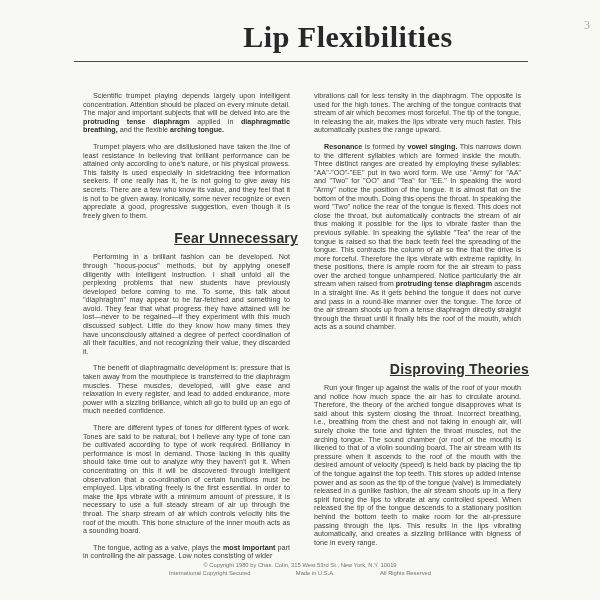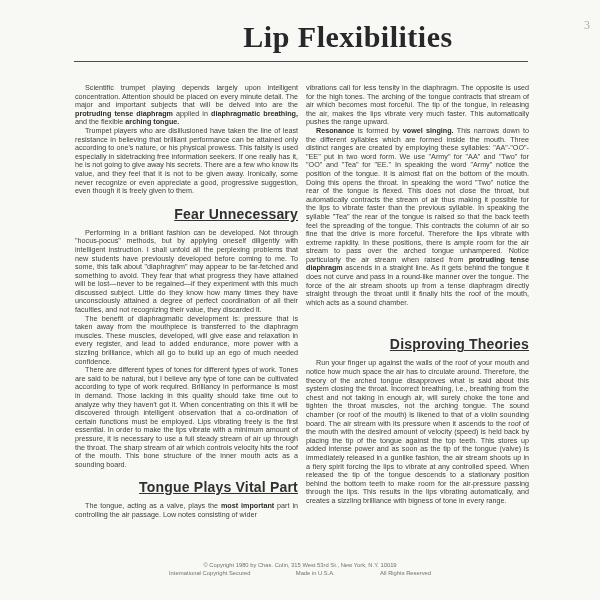--- a/index.html
+++ b/index.html
@@ -28,21 +28,21 @@
   }
   .columns {
     position:absolute; top:84px; left:75px; width:453px;
     display:flex; gap:8px;
   }
   .col {
     width:223px; flex:0 0 223px;
     font-size:7.2px; line-height:8.6px;
     text-align:justify;
   }
-  .col p { margin:0; text-indent:10px; }
+  .col p { margin:8px; text-indent:10px; }
   .col p.noindent { text-indent:0; }
   .col h3 {
     margin:13px 0 10px 0; text-indent:0;
     font-size:14px; line-height:10px; letter-spacing:0.2px;
     text-align:right; color:#303030;text-decoration:underline;
   }
   .col h3.big-gap { margin-top:32px; }
   .bold { font-weight:bold; color:#2e2e2e; }
   .footer {
     position:absolute; top:562px; left:0; width:100%;
@@ -65,21 +65,20 @@
 
   <div class="columns">
 
     <div class="col">
       <p><span>Scientific trumpet playing depends largely upon intelligent concentration. Attention should be placed on every minute detail. The major and important subjects that will be delved into are the </span><span class="bold">protruding tense diaphragm</span><span> applied in </span><span class="bold">diaphragmatic breathing,</span><span> and the flexible </span><span class="bold">arching tongue.</span></p>
       <p>Trumpet players who are disillusioned have taken the line of least resistance in believing that brilliant performance can be attained only according to one's nature, or his physical prowess. This falsity is used especially in sidetracking free information seekers. If one really has it, he is not going to give away his secrets. There are a few who know its value, and they feel that it is not to be given away. Ironically, some never recognize or even appreciate a good, progressive suggestion, even though it is freely given to them.</p>
       <h3>Fear Unnecessary</h3>
       <p>Performing in a brilliant fashion can be developed. Not through "hocus-pocus" methods, but by applying oneself diligently with intelligent instruction. I shall unfold all the perplexing problems that new students have previously developed before coming to me. To some, this talk about "diaphraghm" may appear to be far-fetched and something to avoid. They fear that what progress they have attained will be lost—never to be regained—if they experiment with this much discussed subject. Little do they know how many times they have unconsciously attained a degree of perfect coordination of all their faculties, and not recognizing their value, they discarded it.</p>
       <p>The benefit of diaphragmatic development is: pressure that is taken away from the mouthpiece is transferred to the diaphragm muscles. These muscles, developed, will give ease and relaxation in every register, and lead to added endurance, more power with a sizzling brilliance, which all go to build up an ego of much needed confidence.</p>
       <p>There are different types of tones for different types of work. Tones are said to be natural, but I believe any type of tone can be cultivated according to type of work required. Brilliancy in performance is most in demand. Those lacking in this quality should take time out to analyze why they haven't got it. When concentrating on this it will be discovered through intelligent observation that a co-ordination of certain functions must be employed. Lips vibrating freely is the first essential. In order to make the lips vibrate with a minimum amount of pressure, it is necessary to use a full steady stream of air up through the throat. The sharp stream of air which controls velocity hits the roof of the mouth. This bone structure of the inner mouth acts as a sounding board.</p>
-      <h3>Tongue Plays Vital Part</h3>
       <p><span>The tongue, acting as a valve, plays the </span><span class="bold">most important</span><span> part in controlling the air passage. Low notes consisting of wider</span></p>
     </div>
 
     <div class="col">
       <p class="noindent">vibrations call for less tensity in the diaphragm. The opposite is used for the high tones. The arching of the tongue contracts that stream of air which becomes most forceful. The tip of the tongue, in releasing the air, makes the lips vibrate very much faster. This automatically pushes the range upward.</p>
       <p><span class="bold">Resonance</span><span> is formed by </span><span class="bold">vowel singing.</span><span> This narrows down to the different syllables which are formed inside the mouth. Three distinct ranges are created by employing these syllables: "AA"-"OO"-"EE" put in two word form. We use "Army" for "AA" and "Two" for "OO" and "Tea" for "EE." In speaking the word "Army" notice the position of the tongue. It is almost flat on the bottom of the mouth. Doing this opens the throat. In speaking the word "Two" notice the rear of the tongue is flexed. This does not close the throat, but automatically contracts the stream of air thus making it possible for the lips to vibrate faster than the previous syllable. In speaking the syllable "Tea" the rear of the tongue is raised so that the back teeth feel the spreading of the tongue. This contracts the column of air so fine that the drive is more forceful. Therefore the lips vibrate with extreme rapidity. In these positions, there is ample room for the air stream to pass over the arched tongue unhampered. Notice particularly the air stream when raised from </span><span class="bold">protruding tense diaphragm</span><span> ascends in a straight line. As it gets behind the tongue it does not curve and pass in a round-like manner over the tongue. The force of the air stream shoots up from a tense diaphragm directly straight through the throat until it finally hits the roof of the mouth, which acts as a sound chamber.</span></p>
       <h3 class="big-gap">Disproving Theories</h3>
       <p>Run your finger up against the walls of the roof of your mouth and notice how much space the air has to circulate around. Therefore, the theory of the arched tongue disapproves what is said about this system closing the throat. Incorrect breathing, i.e., breathing from the chest and not taking in enough air, will surely choke the tone and tighten the throat muscles, not the arching tongue. The sound chamber (or roof of the mouth) is likened to that of a violin sounding board. The air stream with its pressure when it ascends to the roof of the mouth with the desired amount of velocity (speed) is held back by placing the tip of the tongue against the top teeth. This stores up added intense power and as soon as the tip of the tongue (valve) is immediately released in a gunlike fashion, the air stream shoots up in a fiery spirit forcing the lips to vibrate at any controlled speed. When released the tip of the tongue descends to a stationary position behind the bottom teeth to make room for the air-pressure passing through the lips. This results in the lips vibrating automatically, and creates a sizzling brilliance with bigness of tone in every range.</p>
     </div>
 

